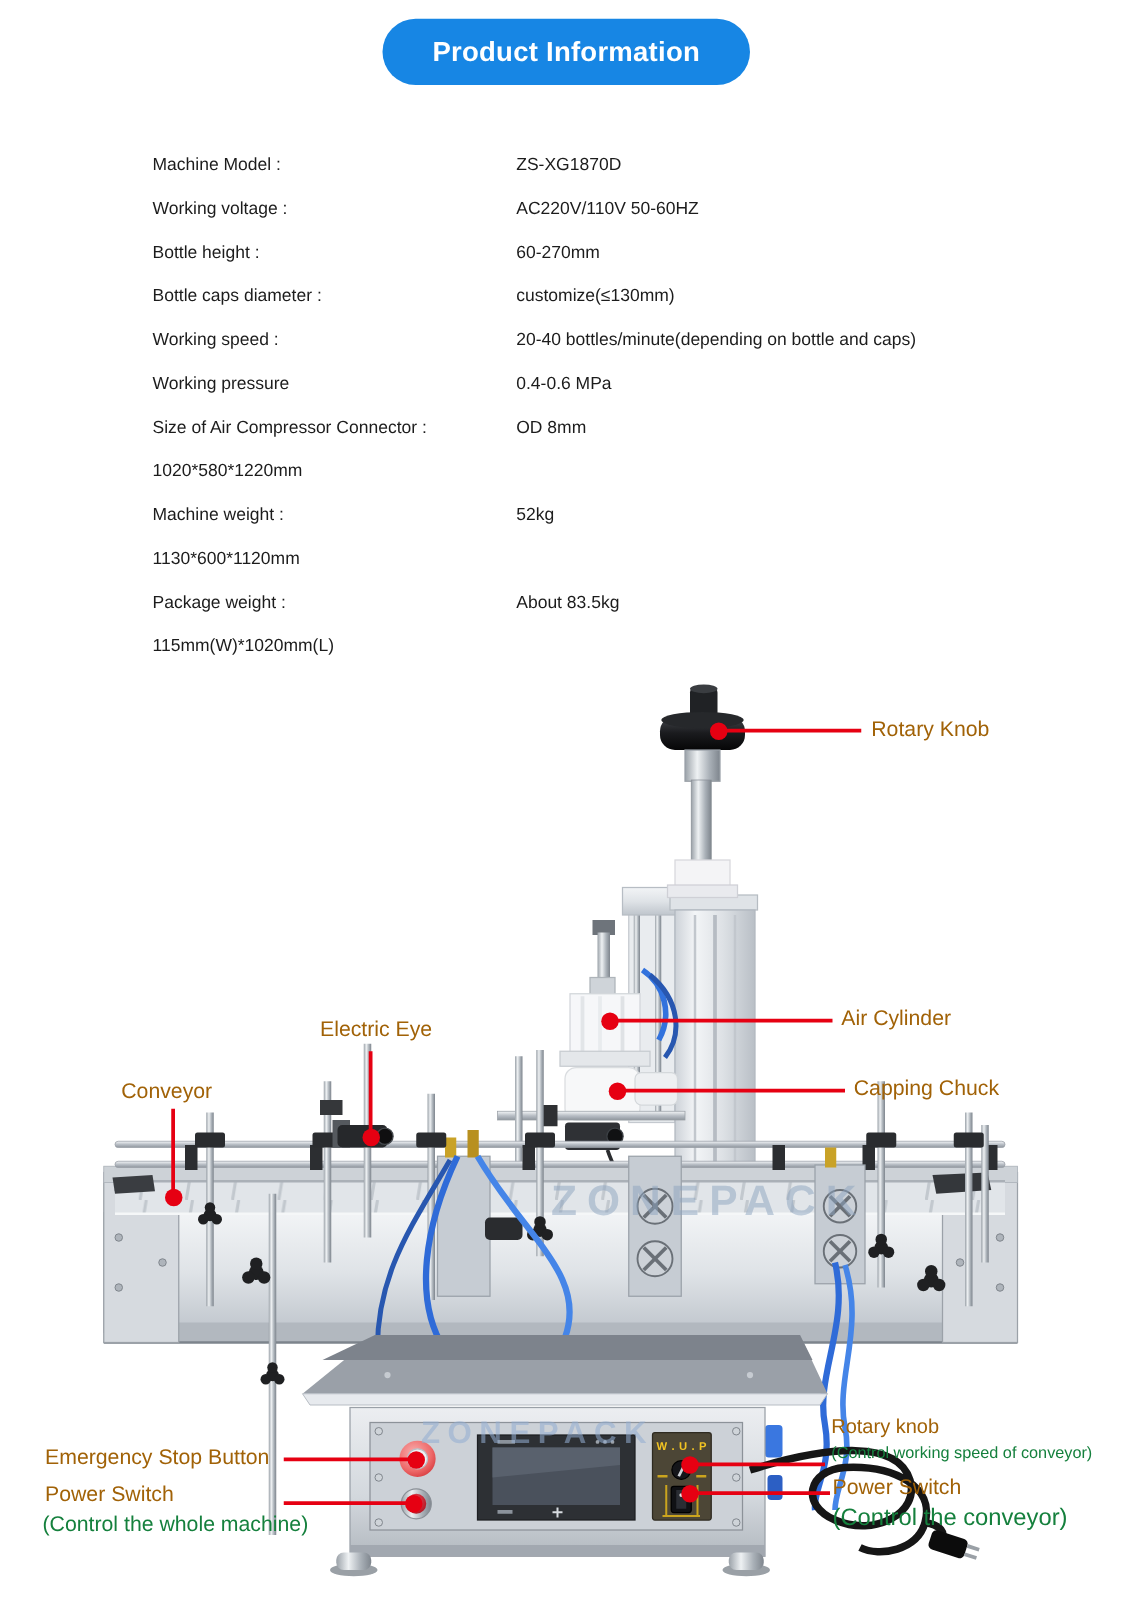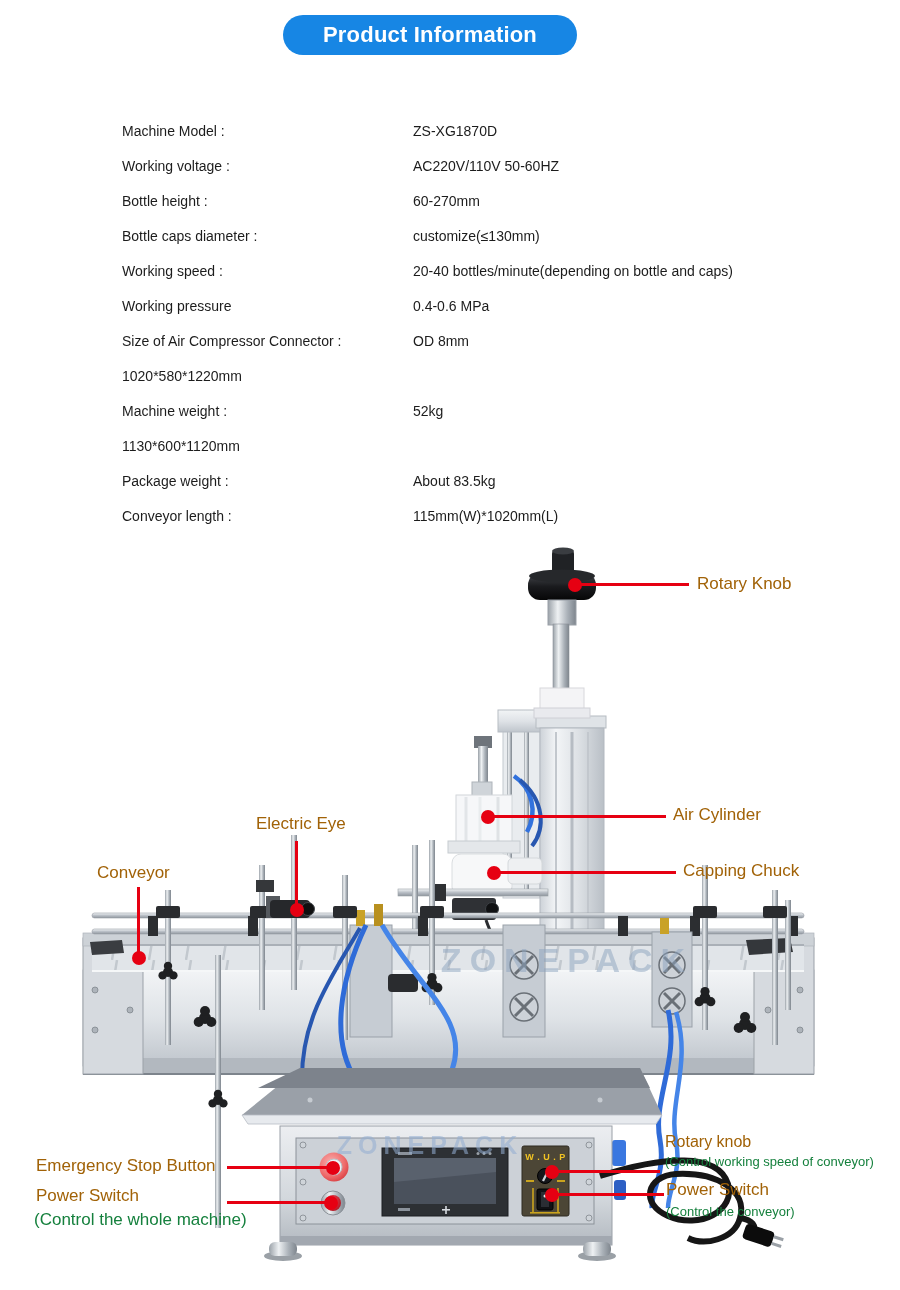--- a/index.html
+++ b/index.html
@@ -3,21 +3,21 @@
 <meta charset="utf-8">
 <style>
   html,body{margin:0;padding:0;background:#ffffff;}
   .page{
     position:relative;width:900px;height:1290px;background:#ffffff;
     font-family:"Liberation Sans","DejaVu Sans",sans-serif;color:var(--text-color,#1c1c1c);
     overflow:hidden;
   }
   
   .header-pill{
-    position:absolute;left:283px;top:15px;width:294px;height:40px;
+    position:absolute;left:306px;top:15px;width:294px;height:53px;
     background:var(--header-bg,#1786e4);border-radius:27px;
     display:flex;align-items:center;justify-content:center;
   }
   .header-pill span{color:#ffffff;font-weight:bold;font-size:22px;letter-spacing:0.2px;}
   
   .specs{position:absolute;left:122px;top:113px;width:740px;}
   .spec-row{display:flex;height:35px;align-items:center;font-size:14px;}
   .spec-label{width:291px;flex:0 0 291px;}
   .spec-value{flex:1;}
   
@@ -75,21 +75,20 @@
         <span class="spec-value">52kg</span>
       </div>
     <div class="spec-row">
         <span class="spec-value">1130*600*1120mm</span>
       </div>
     <div class="spec-row">
         <span class="spec-label">Package weight :</span>
         <span class="spec-value">About 83.5kg</span>
       </div>
     <div class="spec-row">
-        <span class="spec-label">Conveyor length :</span>
         <span class="spec-value">115mm(W)*1020mm(L)</span>
       </div>
   </div>
 
   <svg class="machine" viewBox="0 0 900 750">
     <defs>
       <linearGradient id="gSteelV" x1="0" y1="0" x2="0" y2="1">
         <stop offset="0" stop-color="#f2f4f6"></stop>
           <stop offset="0.5" stop-color="#dfe3e7"></stop>
           <stop offset="1" stop-color="#bfc5cc"></stop>
@@ -437,17 +436,17 @@
   <div class="co-sub" style="left:34px;top:1210px;font-size:17px;">(Control the whole machine)</div>
   <div class="co-line-h" style="left:227px;top:1201px;width:104px;"></div>
   <div class="co-dot" style="left:324px;top:1196px;"></div>
 
   <div class="co-label" style="left:665px;top:1132px;font-size:16px;">Rotary knob</div>
   <div class="co-sub" style="left:665px;top:1154px;font-size:13px;">(Control working speed of conveyor)</div>
   <div class="co-dot" style="left:545px;top:1165px;"></div>
   <div class="co-line-h" style="left:552px;top:1170px;width:108px;"></div>
 
   <div class="co-label" style="left:666px;top:1180px;">Power Switch</div>
-  <div class="co-sub" style="left:666px;top:1204px;font-size:13px;">(Control the conveyor)</div>
+  <div class="co-sub" style="left:666px;top:1204px;font-size:19px;">(Control the conveyor)</div>
   <div class="co-dot" style="left:545px;top:1188px;"></div>
   <div class="co-line-h" style="left:552px;top:1193px;width:112px;"></div>
 
 </div>
 
 </body></html>

